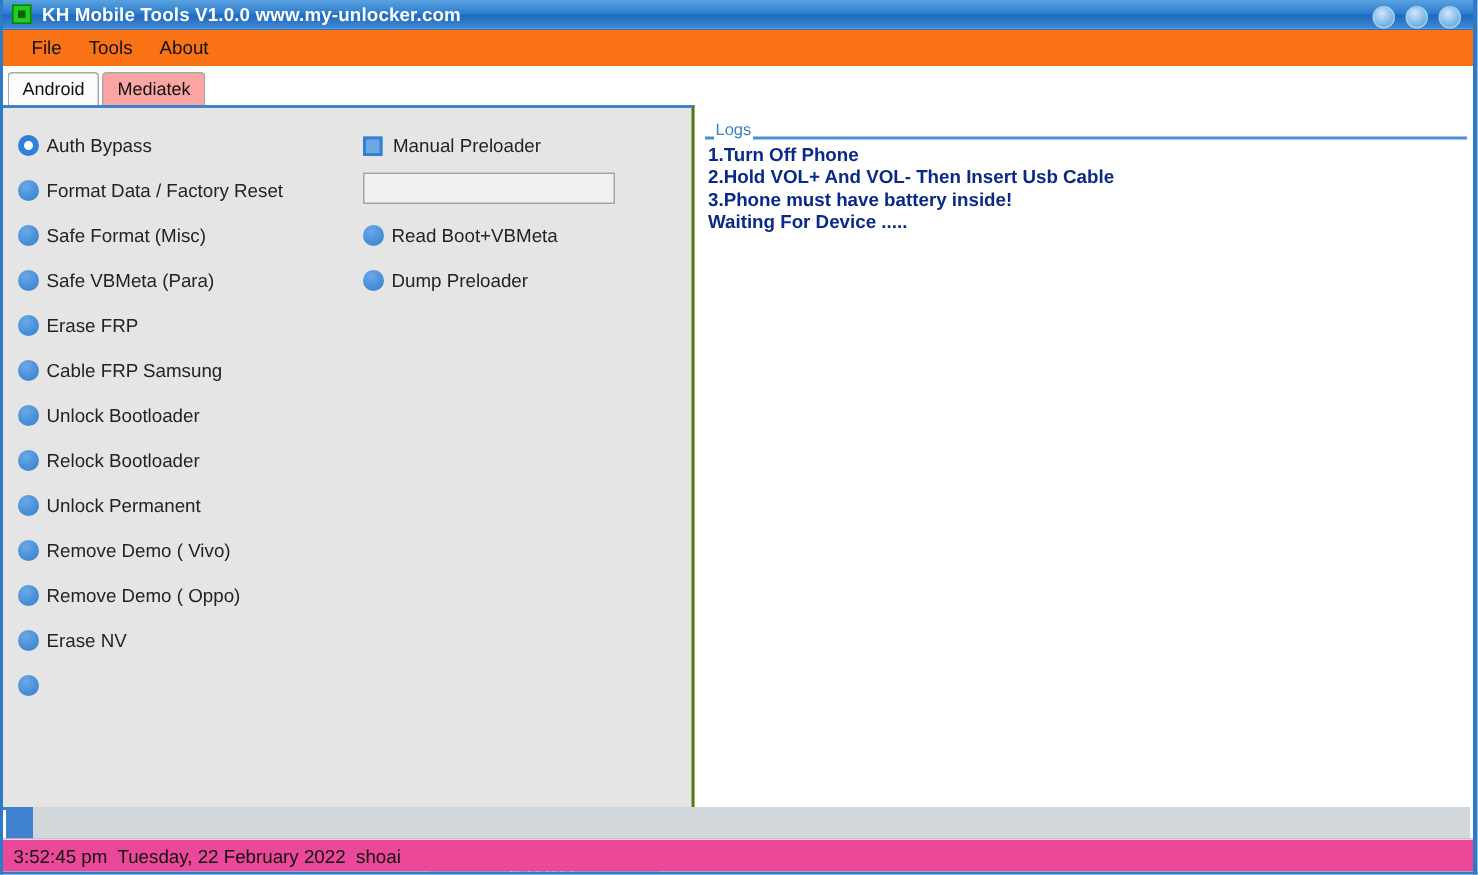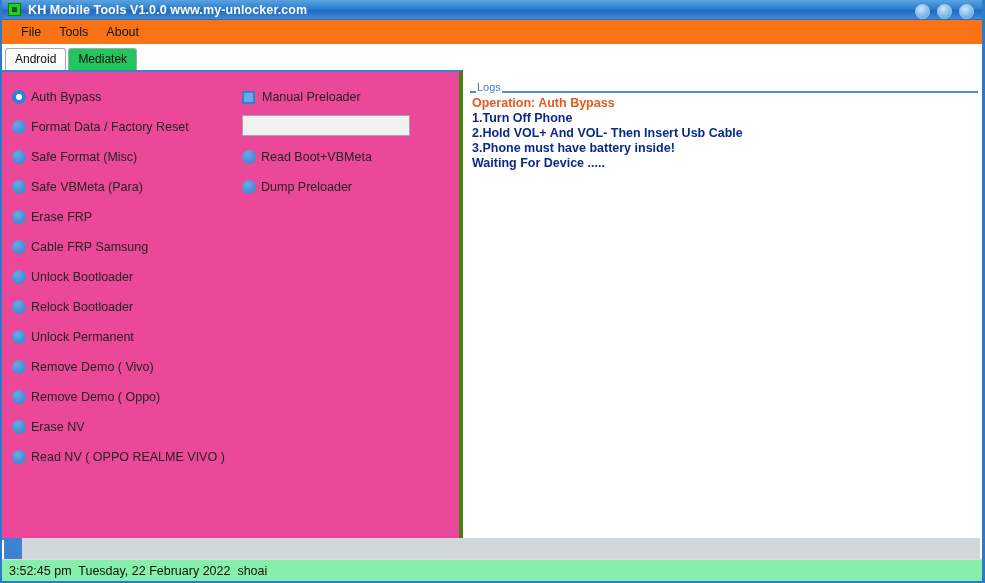--- a/index.html
+++ b/index.html
@@ -102,43 +102,43 @@
     align-items: flex-end;
     position: relative;
   }
   .tab {
     font-size: 12px;
     color: #101010;
     padding: 3px 9px 4px 9px;
     border: 1px solid #a8a8a8;
     border-bottom: none;
     border-radius: 3px 3px 0 0;
-    background: #22c55e;
+    background: #fca5a5;
     margin-right: 2px;
     line-height: 14px;
   }
   .tab.selected {
     background: #fcfcfc;
   }
 
   
   .content {
     position: relative;
     height: 499px;
     background: #ffffff;
   }
   .left-panel {
     position: absolute;
     left: 0;
     top: 0;
     width: 461px;
     height: 470px;
-    background: #ec4899;
+    background: #e5e5e5;
     border-top: 2px solid #3f82cf;
-    border-right: 4px solid #4d7c0f;
+    border-right: 2px solid #4d7c0f;
     border-bottom: 2px solid #3f82cf;
     box-sizing: border-box;
   }
 
   .radio-col {
     position: absolute;
     left: 10px;
     top: 10px;
     width: 225px;
   }
@@ -289,21 +289,21 @@
     height: 100%;
     width: 18px;
     background: #3f82cf;
   }
   .statusbar {
     position: absolute;
     left: 0;
     right: 0;
     bottom: 0;
     height: 22px;
-    background: #86efac;
+    background: #ec4899;
     border-top: 1px solid #dcdcdc;
     display: flex;
     align-items: center;
     padding-left: 7px;
     box-sizing: border-box;
   }
   .status-text {
     font-size: 12.5px;
     color: #111111;
     white-space: pre;
@@ -383,21 +383,20 @@
         <div class="opt-row">
           <span class="radio"></span>
           <span class="opt-label">Remove Demo ( Oppo)</span>
         </div>
         <div class="opt-row">
           <span class="radio"></span>
           <span class="opt-label">Erase NV</span>
         </div>
         <div class="opt-row">
           <span class="radio"></span>
-          <span class="opt-label">Read NV ( OPPO REALME VIVO )</span>
         </div>
       </div>
 
       <div class="right-col">
         <div class="check-row">
           <span class="checkbox"></span>
           <span class="check-label">Manual Preloader</span>
         </div>
         <input class="text-input" type="text" placeholder="" style="">
         <div class="opt-row">
@@ -413,21 +412,20 @@
 
     <button class="start-btn">START</button>
 
     <div class="logs-panel">
       <div class="logs-header">
         <span class="dash"></span>
         <span class="logs-title">Logs</span>
         <span class="rule"></span>
       </div>
       <div class="logs-body">
-        <div class="log-line op">Operation: Auth Bypass</div>
         <div class="log-line">1.Turn Off Phone</div>
         <div class="log-line">2.Hold VOL+ And VOL- Then Insert Usb Cable</div>
         <div class="log-line">3.Phone must have battery inside!</div>
         <div class="log-line">Waiting For Device .....</div>
       </div>
     </div>
   </div>
 
   <div class="progress">
     <div class="progress-fill"></div>

